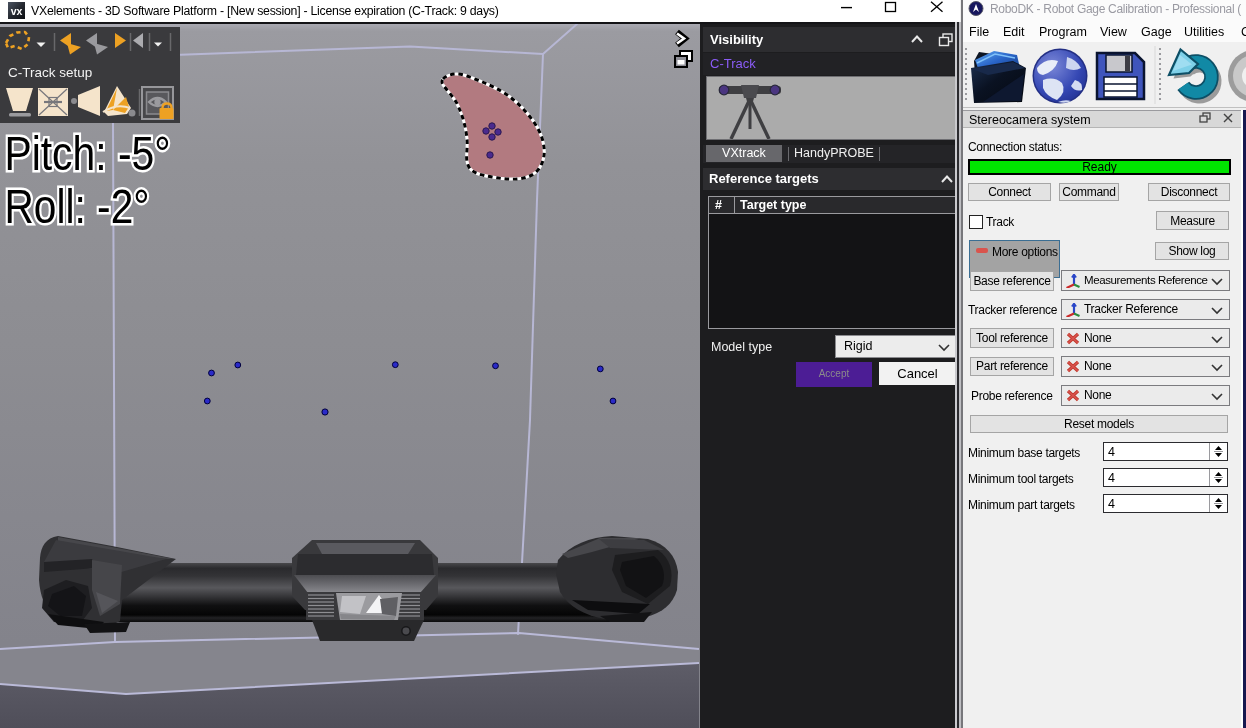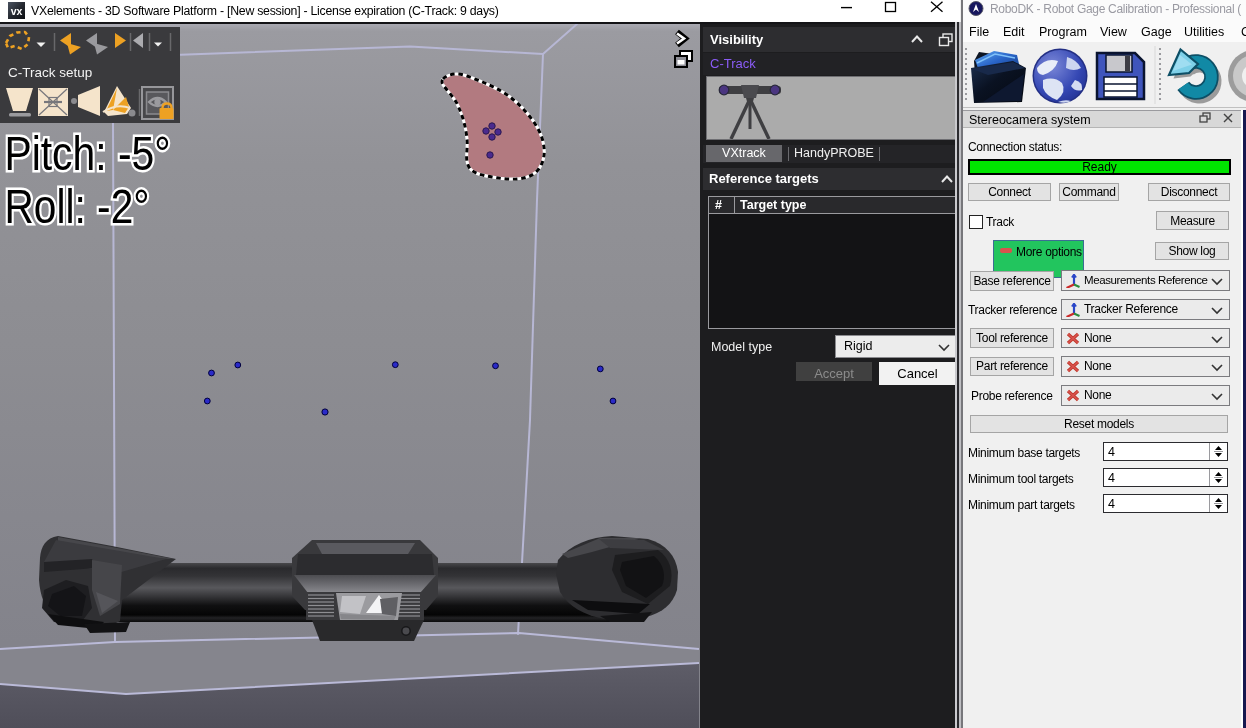--- a/index.html
+++ b/index.html
@@ -251,21 +251,21 @@
 </div>
 
 <div class="abs" style="left:711px;top:340px;color:#f0f0f0;font-size:12.5px">Model type</div>
 <div class="abs" style="left:835px;top:335px;width:122px;height:23px;background:#ececec;border:1px solid #8a8a8e;box-sizing:border-box">
   <span style="position:absolute;left:8px;top:3px;font-size:12.5px;color:#000">Rigid</span>
   <svg width="12" height="8" style="position:absolute;right:6px;top:8px">
       <path d="M1,1 L6,6 L11,1" fill="none" stroke="#333" stroke-width="1.6"></path>
     </svg>
 </div>
 
-<div class="abs" style="left:796px;top:362px;width:76px;height:19px;background:#404040;color:#8b8b8b;font-size:13px;text-align:center;line-height:23px">Accept</div>
+<div class="abs" style="left:796px;top:362px;width:76px;height:25px;background:#4c1d95;color:#8b8b8b;font-size:10px;text-align:center;line-height:23px">Accept</div>
 <div class="abs" style="left:879px;top:362px;width:77px;height:23px;background:#f2f2f2;color:#000;font-size:13px;text-align:center;line-height:23px">Cancel</div>
 
 <div class="abs" style="left:955px;top:22px;width:2px;height:706px;background:#c9c9cd"></div>
 <div class="abs" style="left:957px;top:22px;width:2px;height:706px;background:#2b2b2f"></div>
 <div class="abs" style="left:959px;top:22px;width:2px;height:706px;background:#bfbfc3"></div>
 <div class="abs" style="left:961px;top:0;width:2px;height:728px;background:#77777b"></div>
 
 <div class="abs" style="left:963px;top:0;width:283px;height:42px;background:#fbfbfb"></div>
 <svg class="abs" style="left:963px;top:0" width="283" height="22">
   <circle cx="13" cy="8.5" r="7" fill="#17175e" stroke="#585868" stroke-width="1"></circle>
@@ -379,21 +379,21 @@
 </svg>
 
 <div class="lbl" style="left:968px;top:140px">Connection status:</div>
 <div class="abs" style="left:968px;top:159px;width:263px;height:16px;background:#00e400;border:2px solid #000;box-sizing:border-box;text-align:center;font-size:12px;line-height:12px;color:#000">Ready</div>
 <div class="btn" style="left:968px;top:183px;width:83px;height:18px">Connect</div>
 <div class="btn" style="left:1059px;top:183px;width:60px;height:18px">Command</div>
 <div class="btn" style="left:1148px;top:183px;width:82px;height:18px">Disconnect</div>
 <div class="abs" style="left:969px;top:215px;width:12px;height:12px;background:#fff;border:1.5px solid #222;box-sizing:content-box"></div>
 <div class="lbl" style="left:986px;top:215px">Track</div>
 <div class="btn" style="left:1156px;top:211px;width:73px;height:19px">Measure</div>
-<div class="abs" style="left:993px;top:240px;width:91px;height:38px;background:#22c55e;border:1px solid #3b6e93;box-sizing:border-box">
+<div class="abs" style="left:969px;top:240px;width:91px;height:38px;background:#a3a3a3;border:1px solid #3b6e93;box-sizing:border-box">
   <div style="position:absolute;left:6px;top:6.5px;width:12px;height:5px;border-radius:2px;background:#d9544d"></div>
   <span style="position:absolute;left:22px;top:3.5px;font-size:12px;letter-spacing:-0.3px;white-space:nowrap">More options</span>
 </div>
 <div class="btn" style="left:1155px;top:242px;width:74px;height:17.5px">Show log</div>
 
 <div class="btn" style="left:970px;top:271px;width:84px;height:19.5px">Base reference</div>
 <div class="lbl" style="left:968px;top:303px">Tracker reference</div>
 <div class="btn" style="left:970px;top:328px;width:84px;height:19.5px">Tool reference</div>
 <div class="btn" style="left:970px;top:356.5px;width:84px;height:19.5px">Part reference</div>
 <div class="lbl" style="left:971px;top:389px">Probe reference</div>

